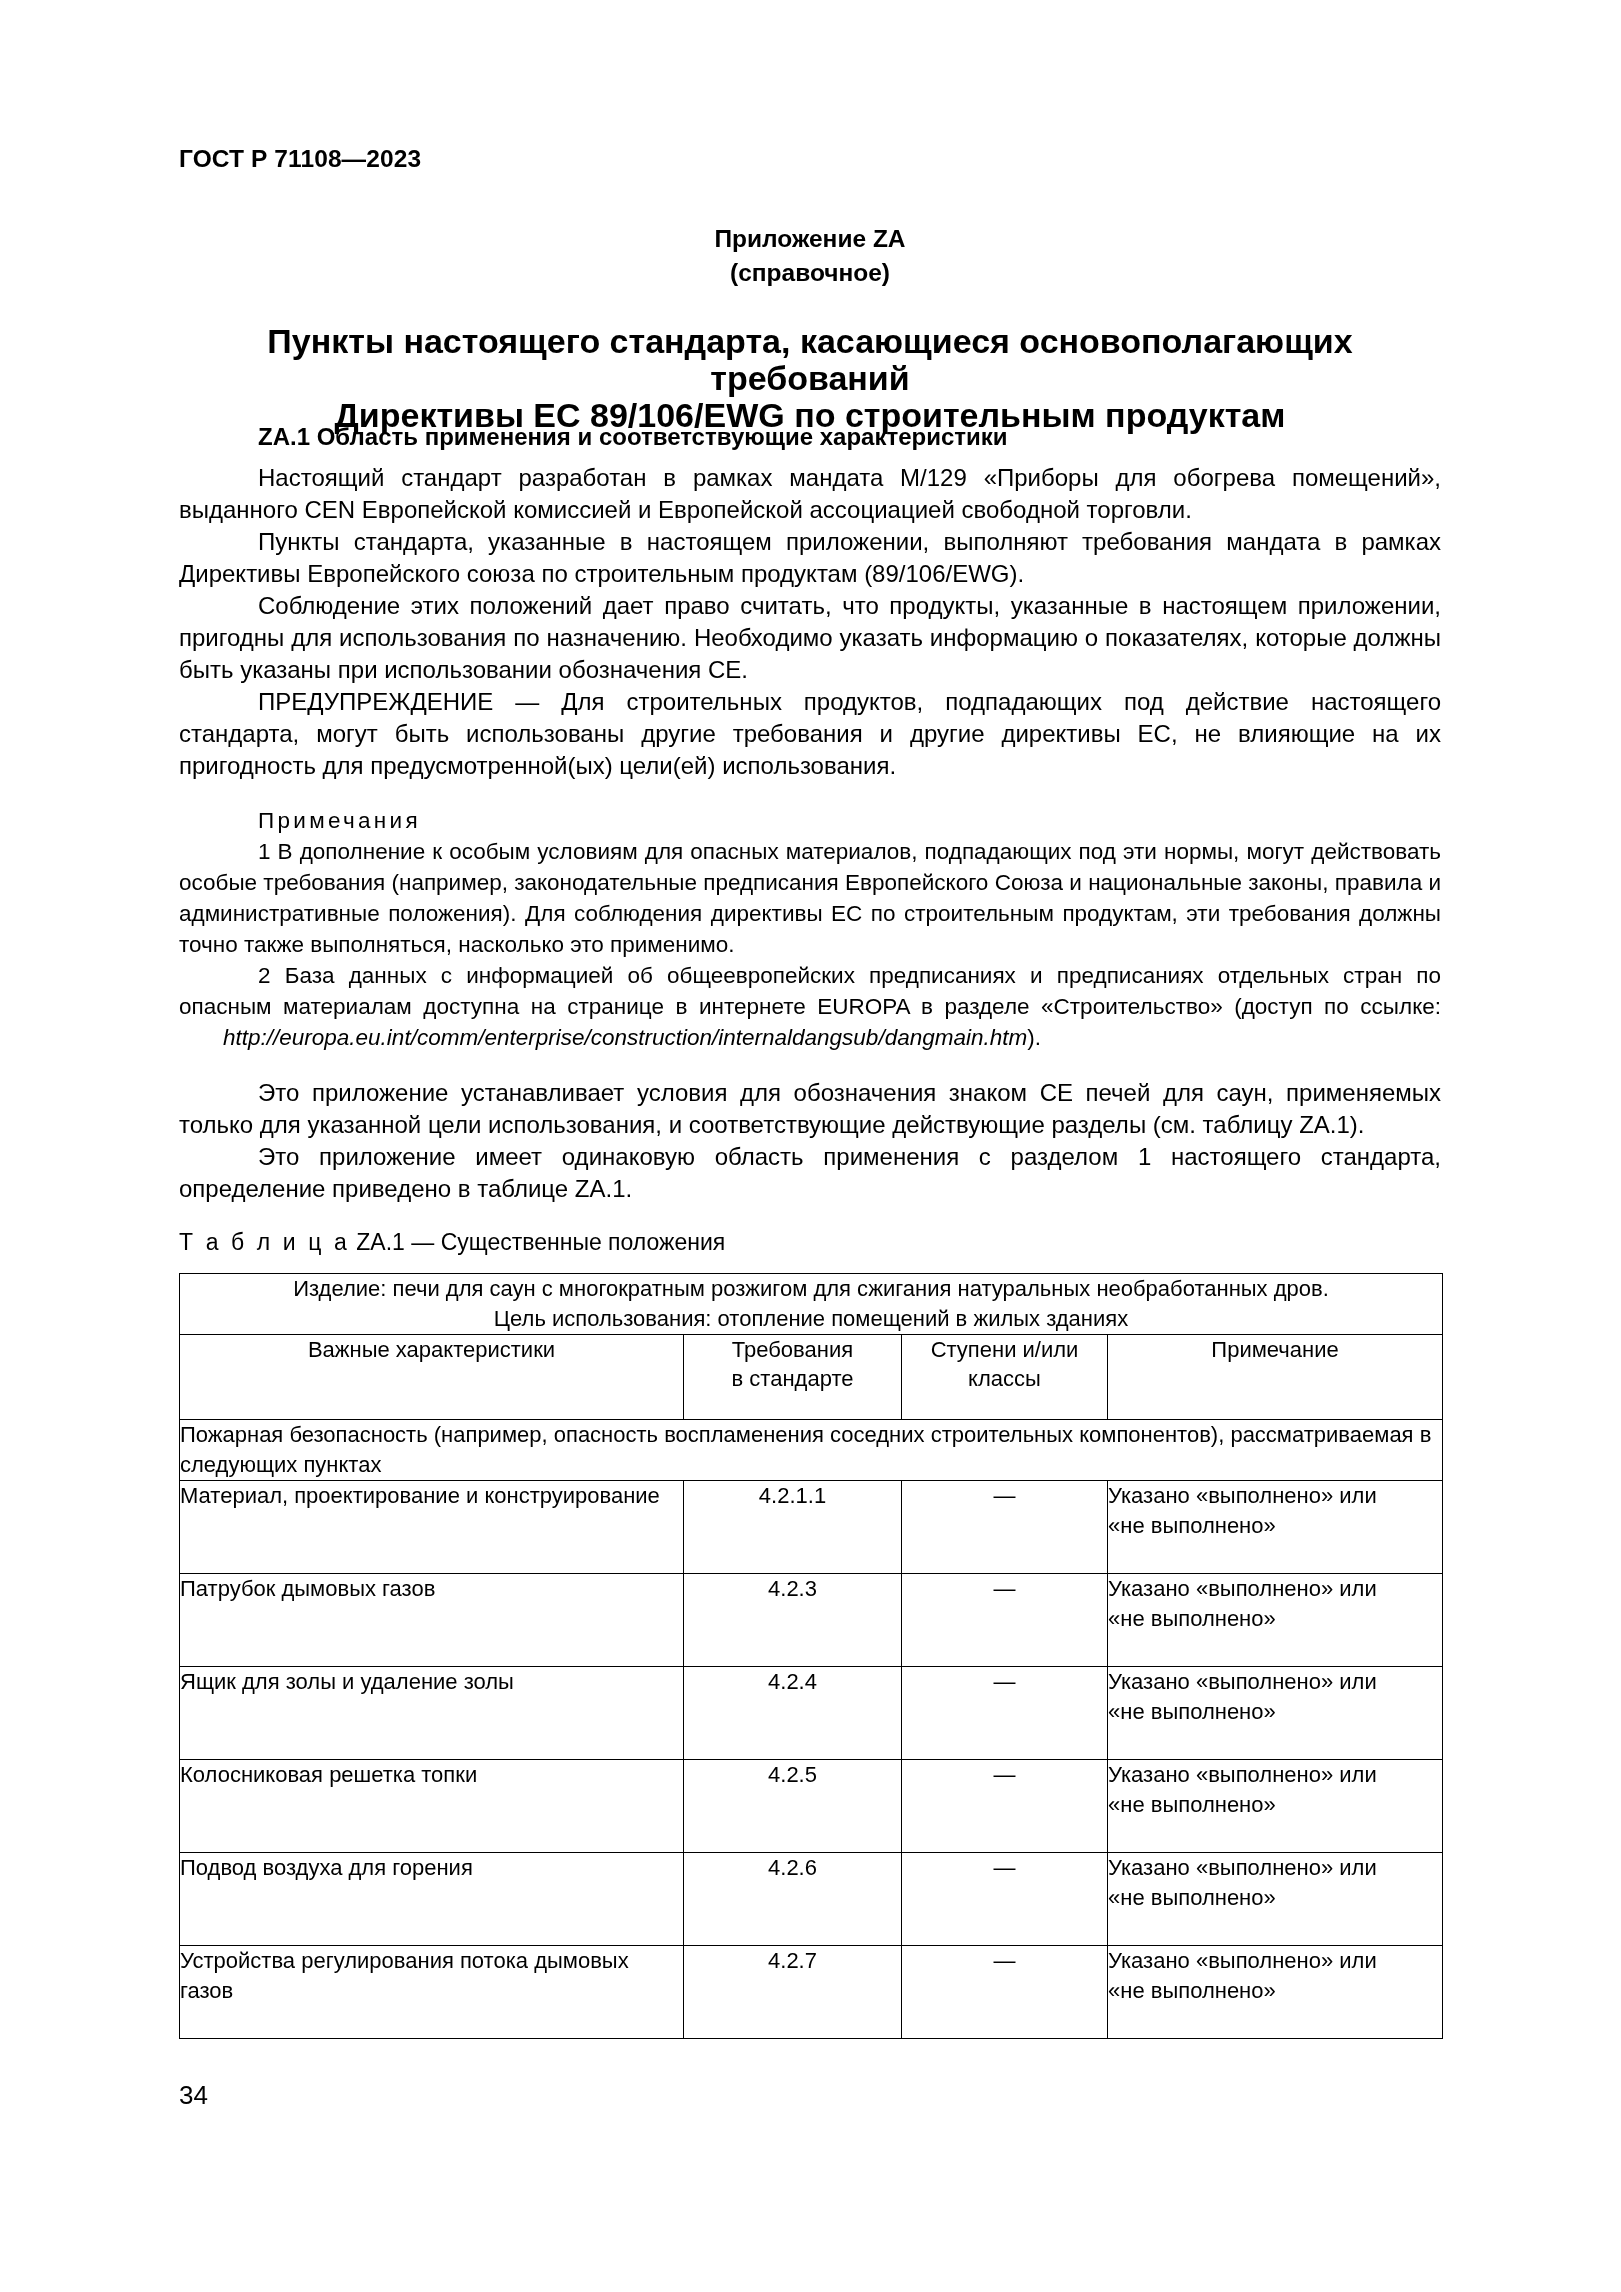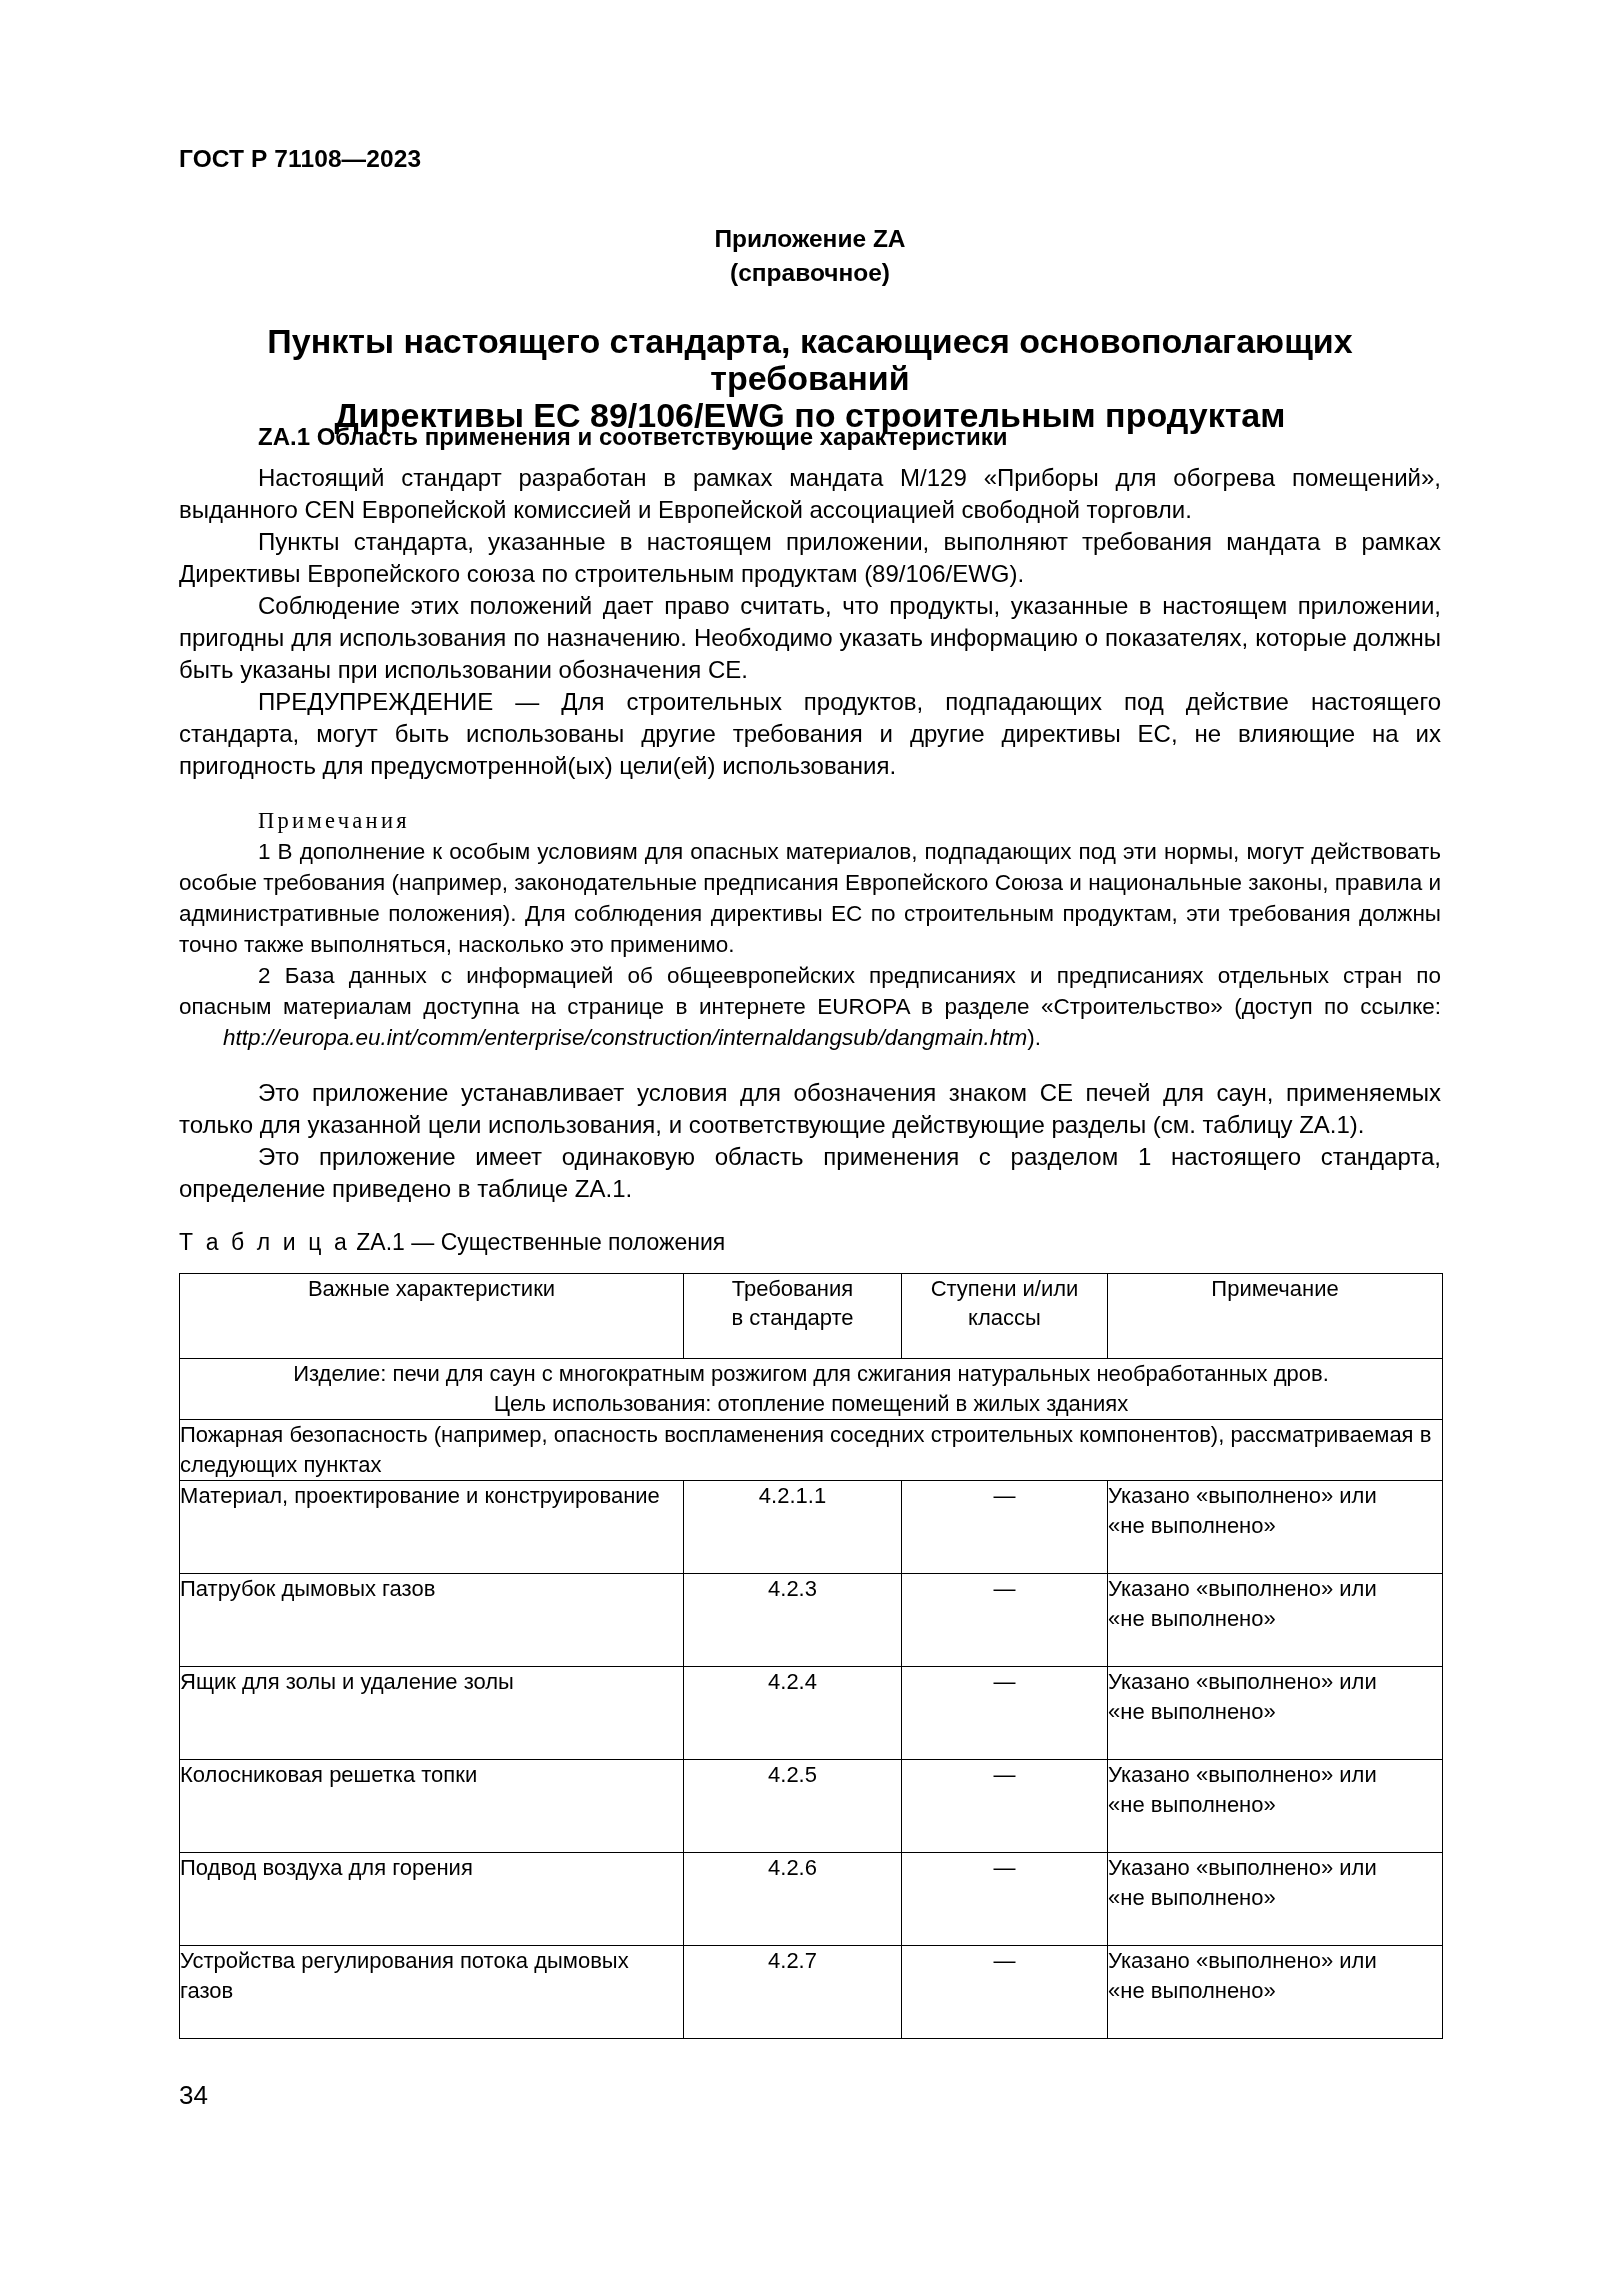--- a/index.html
+++ b/index.html
@@ -88,21 +88,20 @@
     margin: 0;
     text-indent: 79px;
     text-align: justify;
   }
   .notes-label {
     font-size: 22.5px;
     line-height: 31px;
     margin: 0;
     padding-left: 79px;
     letter-spacing: 3.3px;
-    font-family: Liberation Serif, serif;
   }
   .gap-sm { height: 15.7px; }
   .gap-md { height: 23.5px; }
   .ital { font-style: italic; margin-left: 44px; }
 
   
   .table-caption {
     font-size: 23px;
     line-height: 29px;
     margin: 0;
@@ -221,38 +220,38 @@
 
     <table class="za">
       <colgroup>
         <col class="c1">
           <col class="c2">
           <col class="c3">
           <col class="c4">
       </colgroup>
       <tbody>
         <tr>
+          <td class="prodcell" colspan="4">
+            <div>Изделие: печи для саун с многократным розжигом для сжигания натуральных необработанных дров.</div>
+            <div>Цель использования: отопление помещений в жилых зданиях</div>
+          </td>
+        </tr>
+        <tr>
           <td class="hdr">Важные характеристики</td>
           <td class="hdr">
             <div class="two">Требования</div>
             <div class="two">в стандарте</div>
           </td>
           <td class="hdr">
             <div class="two">Ступени и/или</div>
             <div class="two">классы</div>
           </td>
           <td class="hdr">Примечание</td>
         </tr>
         <tr>
-          <td class="prodcell" colspan="4">
-            <div>Изделие: печи для саун с многократным розжигом для сжигания натуральных необработанных дров.</div>
-            <div>Цель использования: отопление помещений в жилых зданиях</div>
-          </td>
-        </tr>
-        <tr>
           <td class="span-note" colspan="4">Пожарная безопасность (например, опасность воспламенения соседних строительных компонентов), рассматриваемая в следующих пунктах</td>
         </tr>
 
         <tr>
           <td class="feat">Материал, проектирование и конструирование</td>
           <td class="clause">4.2.1.1</td>
           <td class="level dash">—</td>
           <td class="remark">
             <div>Указано «выполнено» или</div>
             <div>«не выполнено»</div>

